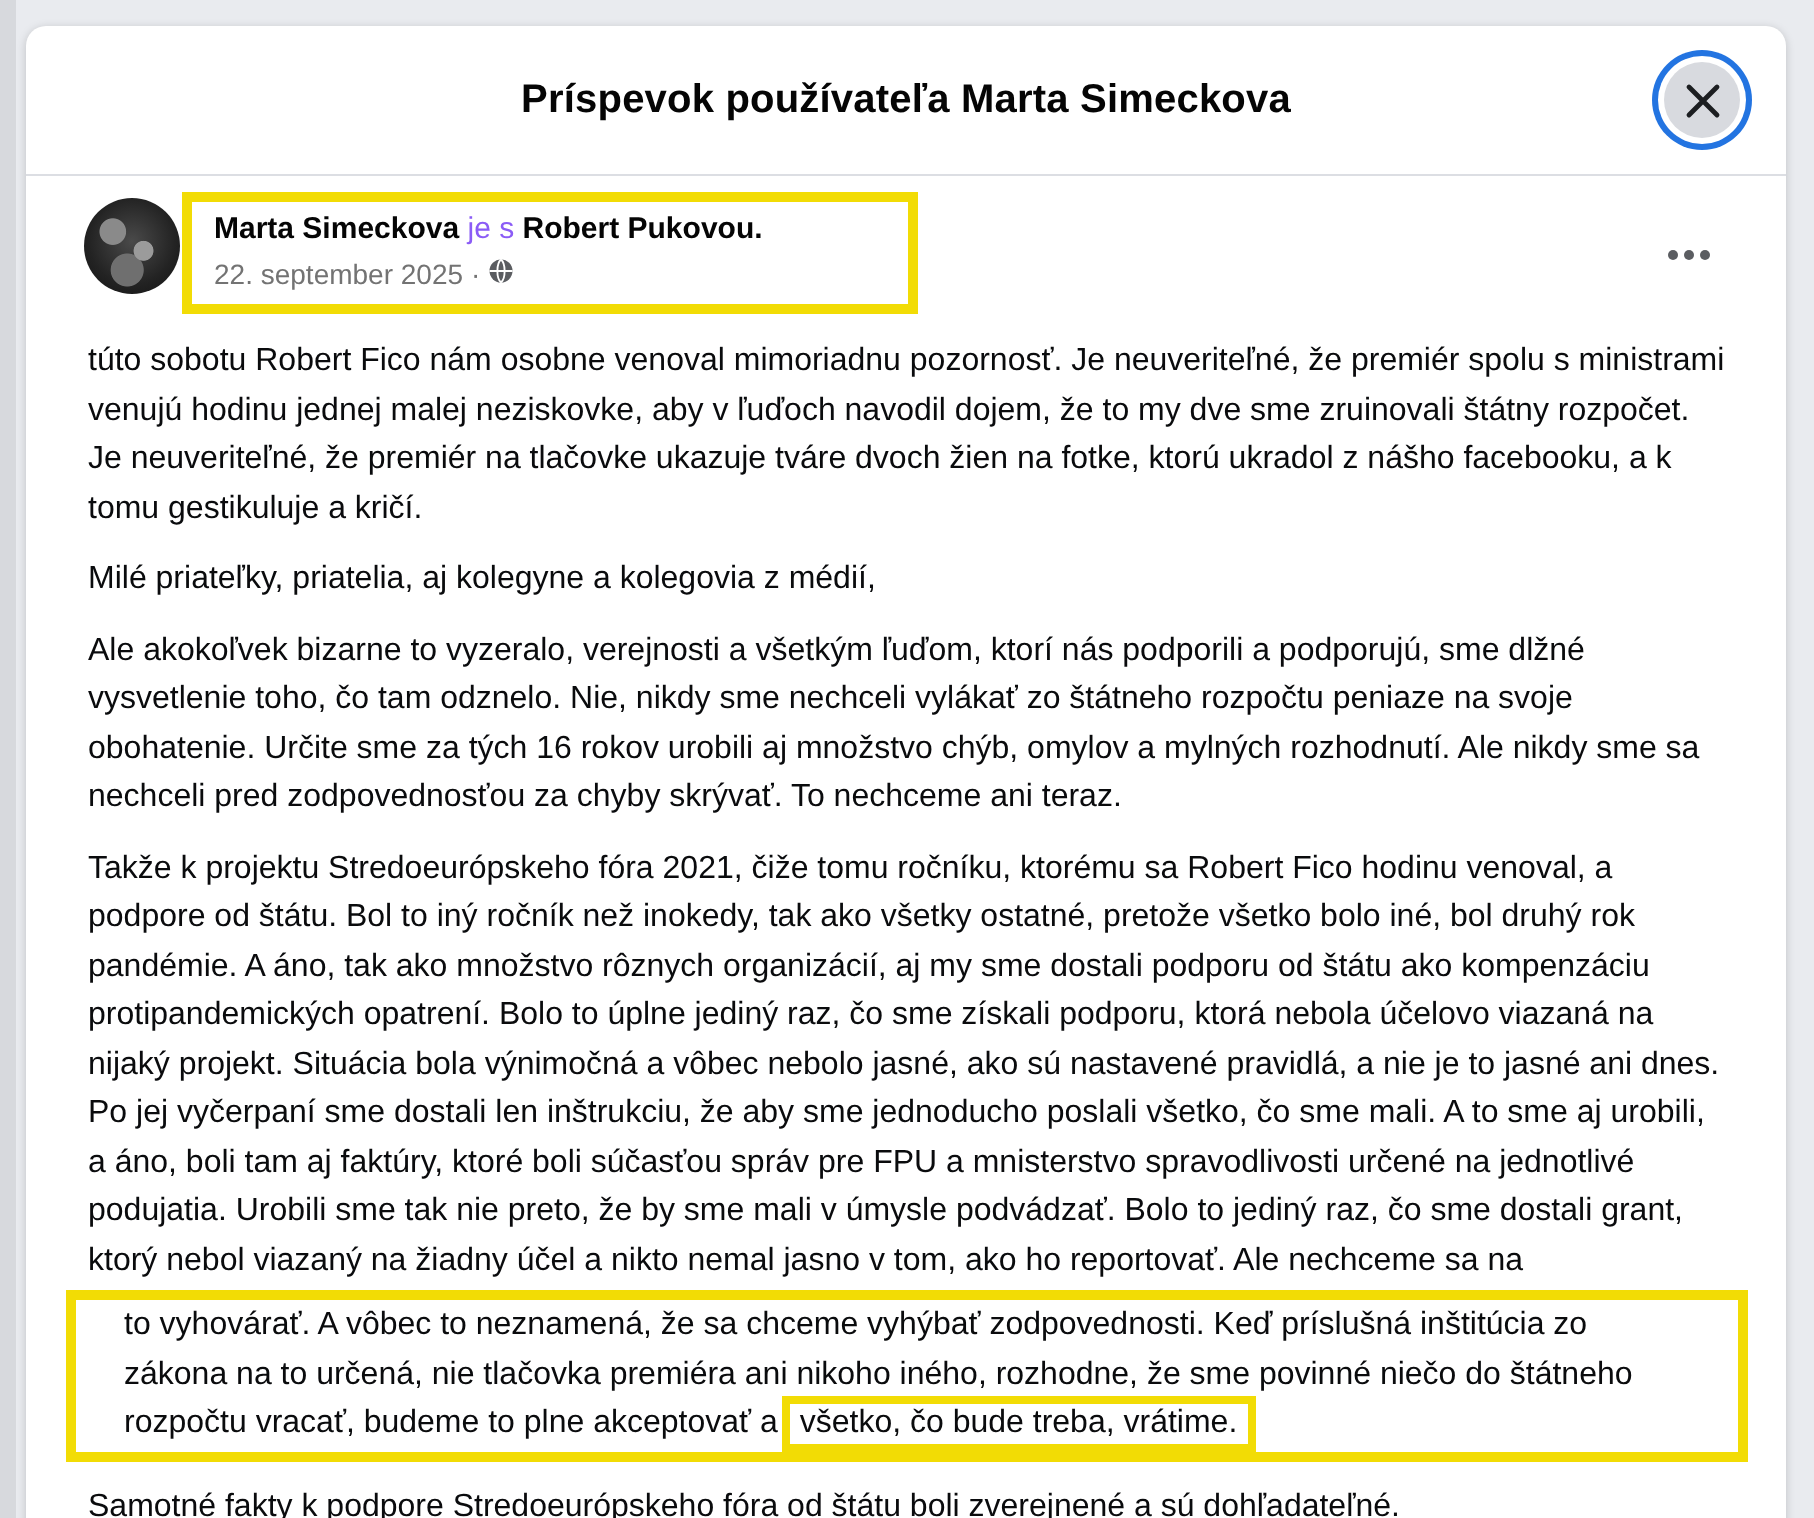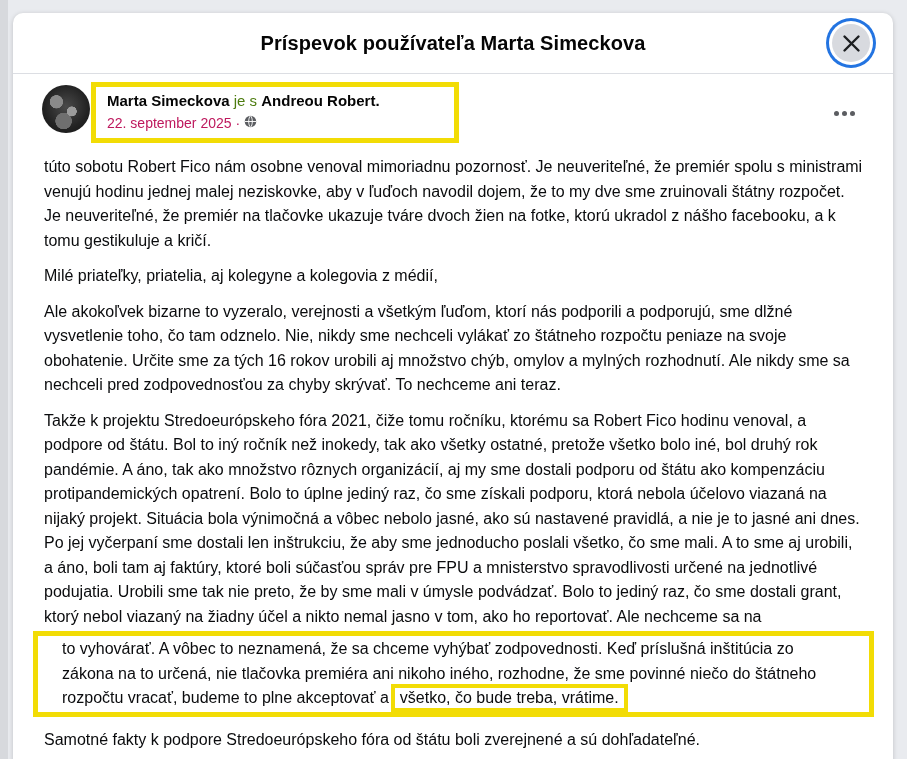--- a/index.html
+++ b/index.html
@@ -13,21 +13,21 @@
     position:absolute; left:0; top:0; width:8px; height:759px;
     background:#d7d9dd;
   }
   .modal{
     position:absolute; left:13px; top:13px; width:880px; height:800px;
     background:#ffffff; border-radius:10px 10px 0 0;
     box-shadow:0 1px 5px rgba(0,0,0,.18);
   }
   
   .modal-header{
-    position:relative; height:61px;
+    position:relative; height:75px;
     border-bottom:1px solid #dcdee3;
     display:flex; align-items:center; justify-content:center;
   }
   .modal-title{
     font-size:20px; font-weight:700; color:#050505; letter-spacing:.1px;
   }
   .close-btn{
     position:absolute; right:23px; top:50%; transform:translateY(-50%);
     width:38px; height:38px; border-radius:50%;
     background:#d8dadf; border:none; cursor:pointer;
@@ -51,23 +51,23 @@
     cursor:pointer;
   }
   .name-date-box{
     margin-left:1px; margin-top:-3px;
     border:5px solid #f2dc05;
     padding:3px 11px 5px 11px;
     min-width:368px;
   }
   .name-line{ font-size:15px; line-height:21px; color:#050505; }
   .name-line .bold{ font-weight:700; cursor:pointer; }
-  .name-line .grey{ color:#4d7c0f; font-weight:400; }
+  .name-line .grey{ color:#8b5cf6; font-weight:400; }
   .date-line{
-    font-size:14px; line-height:19px; color:#be185d; margin-top:3px;
+    font-size:14px; line-height:19px; color:#737373; margin-top:3px;
     display:flex; align-items:center; gap:4px; cursor:pointer;
   }
   .more-btn{
     position:absolute; right:31px; top:27px;
     width:36px; height:24px; border:none; background:transparent; cursor:pointer;
     display:flex; align-items:center; justify-content:center; gap:3px;
   }
   .more-btn i{
     width:5px; height:5px; border-radius:50%; background:#5b5d61; display:block;
   }
@@ -106,21 +106,21 @@
         </svg>
       </span>
     </button>
   </div>
 
   <div class="post-header">
     <div class="avatar"></div>
 
     <div class="name-date-box">
       <div class="name-line">
-        <span class="bold">Marta Simeckova</span><span class="grey"> je s </span><span class="bold">Andreou Robert.</span>
+        <span class="bold">Marta Simeckova</span><span class="grey"> je s </span><span class="bold">Robert Pukovou.</span>
       </div>
       <div class="date-line">
         <span>22. september 2025</span>
         <span>·</span>
         <span>
           <svg width="13" height="13" viewBox="0 0 14 14">
             <circle cx="7" cy="7" r="6.2" fill="#5b5d61"></circle>
             <path d="M.8 7 H13.2 M7 .8 C4.4 3 4.4 11 7 13.2 M7 .8 C9.6 3 9.6 11 7 13.2" stroke="#ffffff" stroke-width="1" fill="none"></path>
           </svg>
         </span>

